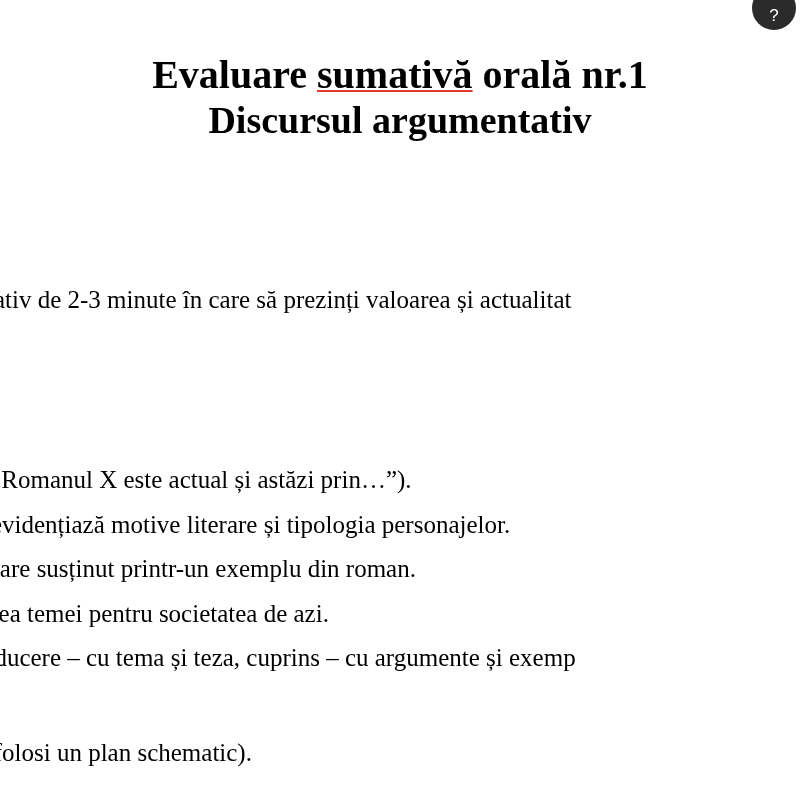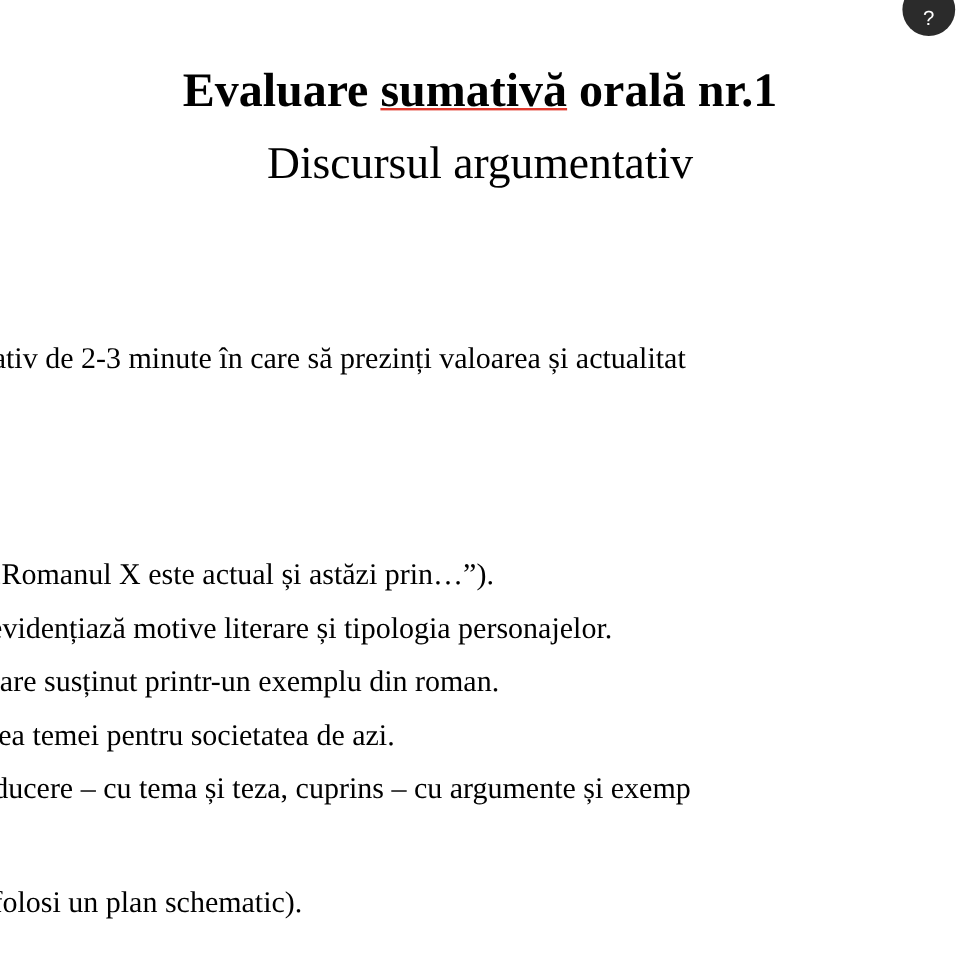--- a/index.html
+++ b/index.html
@@ -63,23 +63,23 @@
   }
   .title-main .underlined-red {
     text-decoration: underline;
     text-decoration-color: #e03a2f;
     text-decoration-style: solid;
     text-decoration-thickness: 2px;
     text-underline-offset: 2px;
   }
   .title-sub {
     font-size: 38px;
-    font-weight: normal;
+    font-weight: bold;
     line-height: 1.2;
-    margin-top: 16px;
+    margin-top: 0;
     white-space: nowrap;
   }
 
   
   .body-block {
     position: absolute;
     left: -116px;
     top: 238px;
     width: 1040px;
   }

